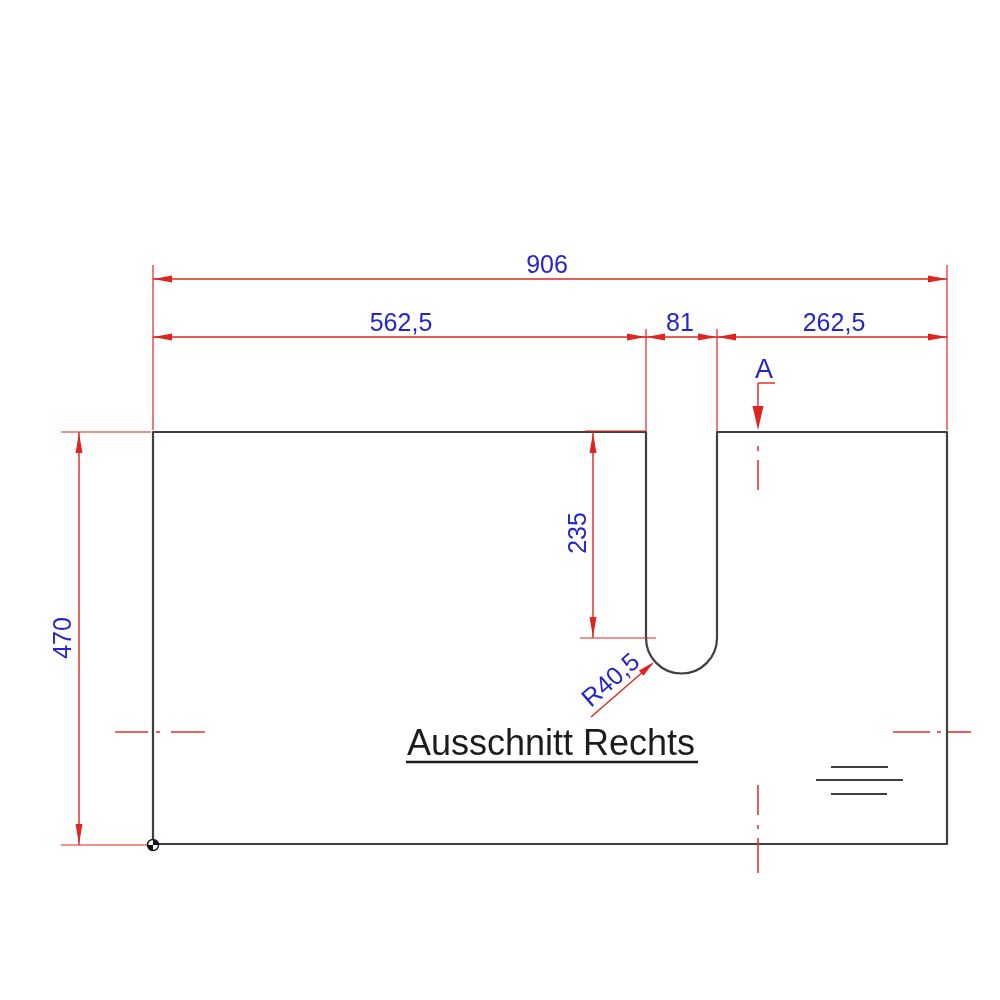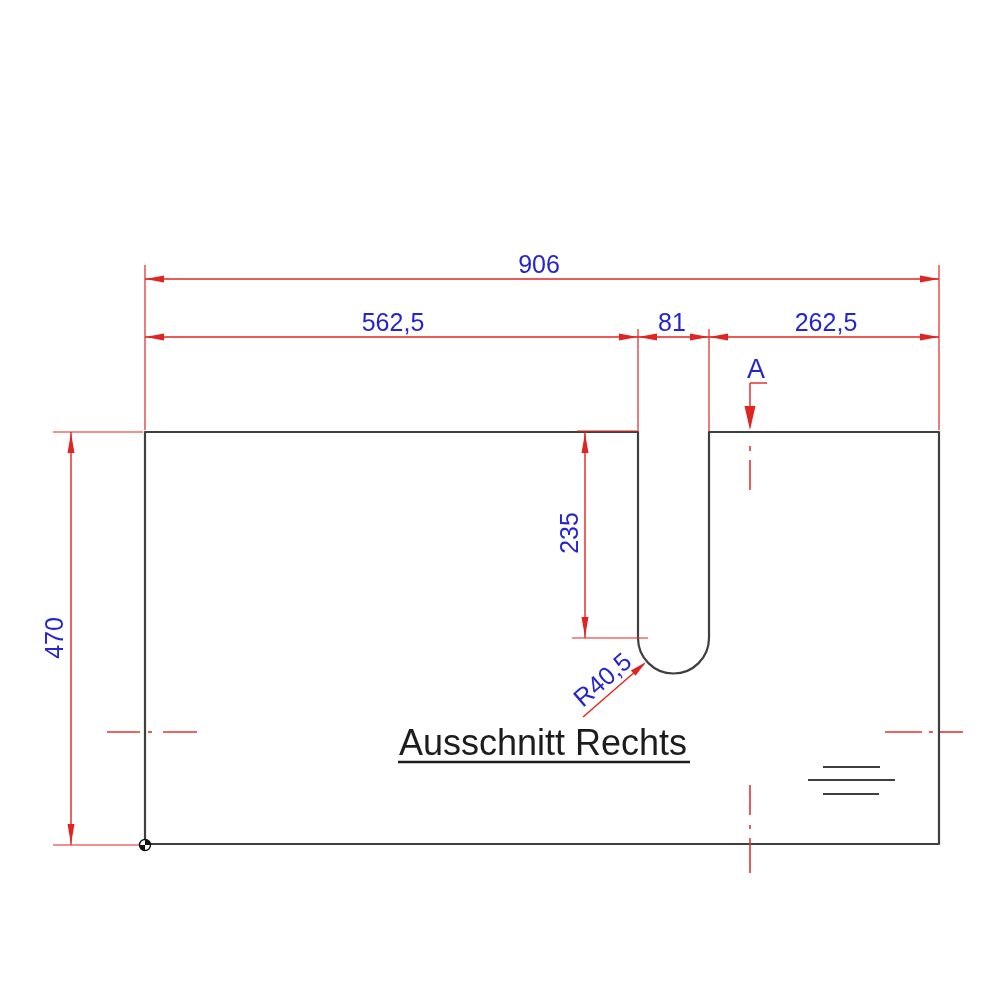--- a/index.html
+++ b/index.html
@@ -9,20 +9,21 @@
     width: 1000px;
     height: 1000px;
     overflow: hidden;
     font-family: "Liberation Sans", sans-serif;
   }
   .canvas {
     position: relative;
     width: 844px;
     height: 1000px;
     background: #ffffff;
+    padding-left: 8px;
   }
   svg { display: block; }
   .outline        { stroke: #3f3f3f; stroke-width: 2.2; fill: none; stroke-linejoin: round; }
   .thinblack      { stroke: #3f3f3f; stroke-width: 1.8; fill: none; }
   .dim-line       { stroke: #e02420; stroke-width: 1.4; fill: none; }
   .ext-line       { stroke: #e02420; stroke-width: 1.2; fill: none; }
   .center-line    { stroke: #e0352e; stroke-width: 1.6; fill: none; }
   .arrow          { fill: #e02420; stroke: none; }
   .dim-text       { fill: #2525cf; font-size: 25px; font-family: "Liberation Sans", sans-serif; }
   .section-text   { fill: #2525cf; font-size: 27px; font-family: "Liberation Sans", sans-serif; }

